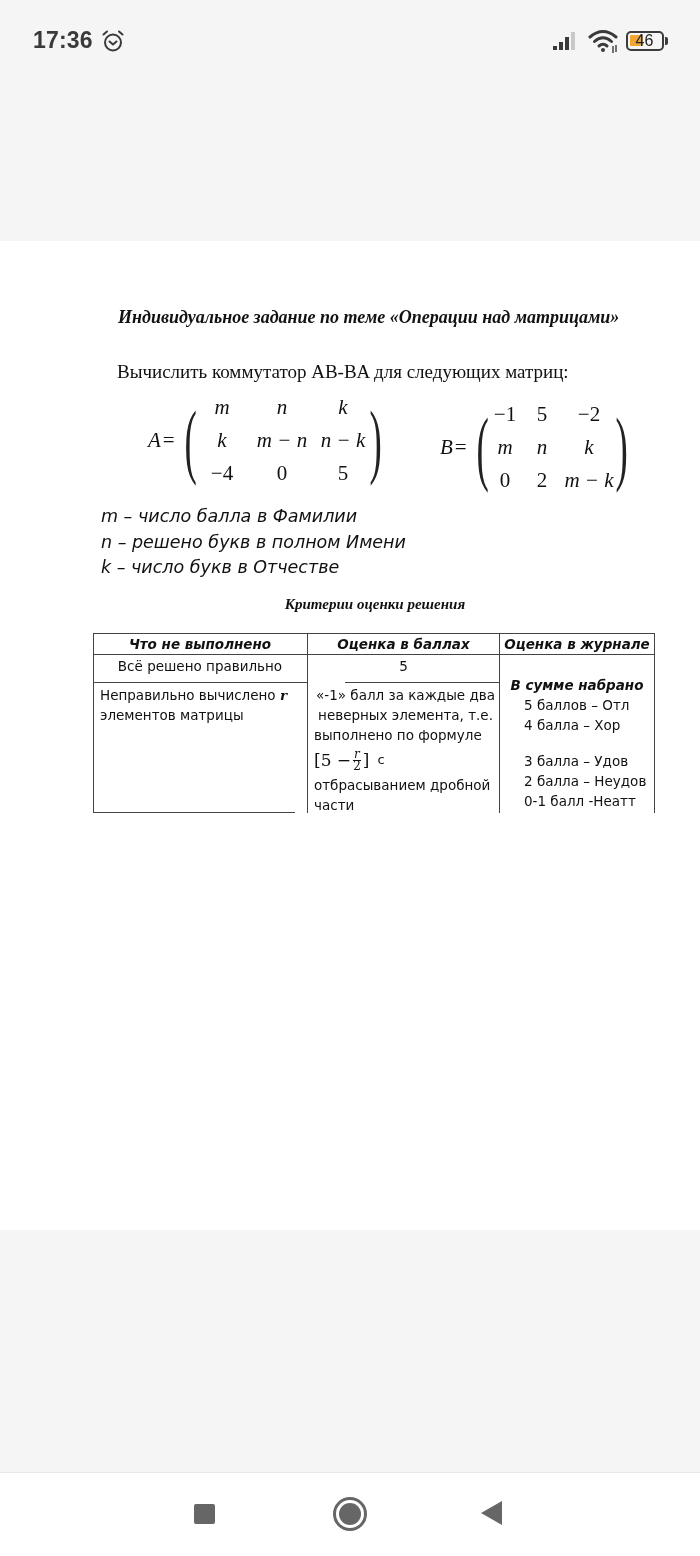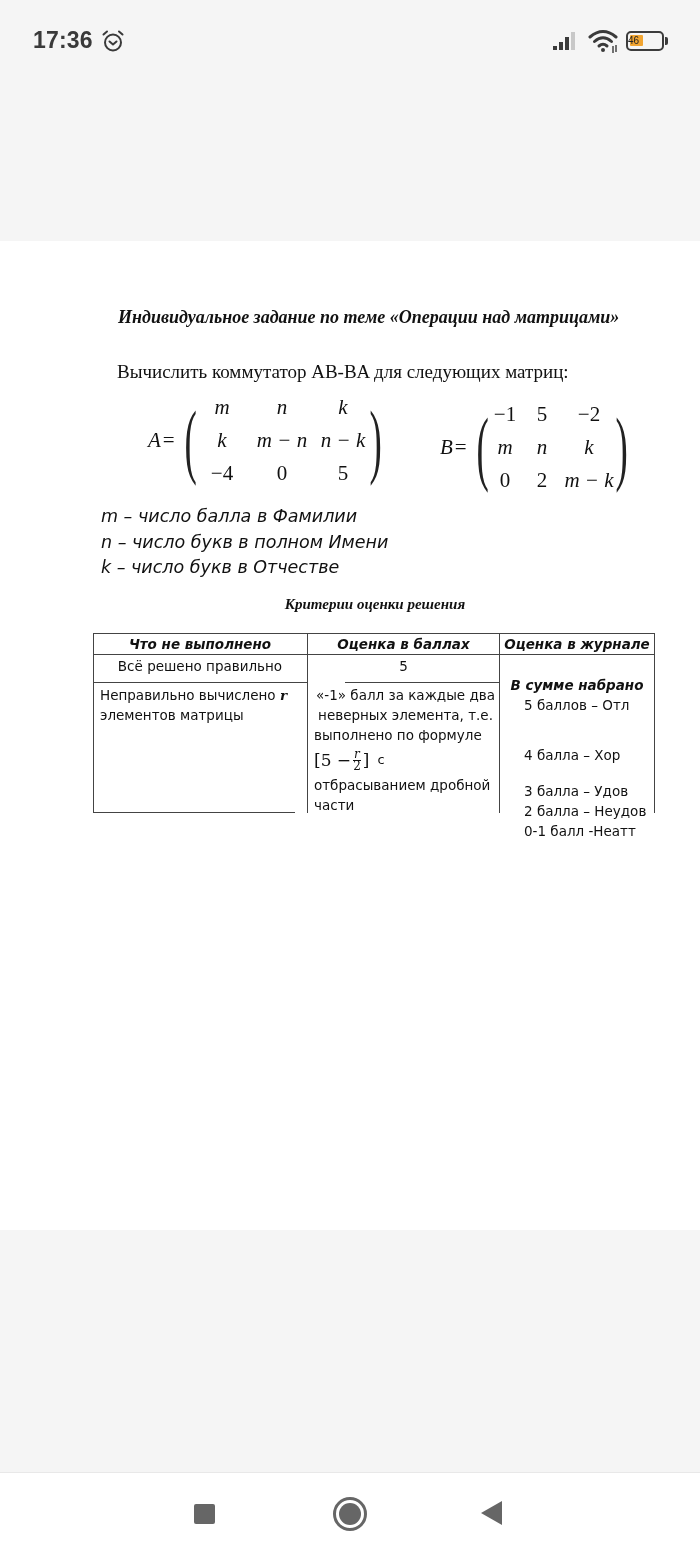--- a/index.html
+++ b/index.html
@@ -8,21 +8,21 @@
 
     
     .status-bar { position: absolute; left: 0; top: 0; width: 700px; height: 84px; }
     .clock { position: absolute; left: 33px; top: 27px; font-family: "Liberation Sans", sans-serif; font-weight: bold; font-size: 23px; color: #3a3a3a; letter-spacing: 0.2px; }
     .alarm-icon { position: absolute; left: 101px; top: 29px; width: 24px; height: 24px; }
     .signal-icon { position: absolute; left: 552px; top: 31px; width: 26px; height: 20px; }
     .wifi-icon { position: absolute; left: 588px; top: 29px; width: 32px; height: 25px; }
     .battery { position: absolute; left: 626px; top: 31px; width: 42px; height: 20px; }
     .battery-body { position: absolute; left: 0; top: 0; width: 38px; height: 20px; border: 2.5px solid #3c3c3c; border-radius: 5px; overflow: hidden; }
     .battery-fill { position: absolute; left: 2px; top: 2px; height: 11px; background: #f2a531; border-radius: 1px; }
-    .battery-text { position: absolute; left: 0; top: 0; width: 33px; height: 31px; line-height: 15px; font-family: "Liberation Sans", sans-serif; font-size: 10px; color: #222; }
+    .battery-text { position: absolute; left: 0; top: 0; width: 33px; height: 31px; line-height: 15px; text-align: center; font-family: "Liberation Sans", sans-serif; font-size: 16px; color: #222; }
     .battery-tip { position: absolute; left: 39px; top: 6px; width: 3px; height: 8px; background: #3c3c3c; border-radius: 0 2px 2px 0; }
 
     
     .page { position: absolute; left: 0; top: 241px; width: 700px; height: 989px; background: #ffffff; }
 
     .doc-title { position: absolute; left: 101px; top: 66px; font-family: "Liberation Serif", serif; font-weight: bold; font-style: italic; font-size: 18px; color: #111; white-space: nowrap; margin-left: 17px; }
     .task-text { position: absolute; left: 117px; top: 120px; font-family: "Liberation Serif", serif; font-size: 19px; color: #111; white-space: nowrap; }
 
     .matrix-wrap { position: absolute; display: flex; align-items: center; font-family: "Liberation Serif", serif; font-size: 21px; color: #111; }
     .matrix-a { left: 148px; top: 153px; }
@@ -127,21 +127,21 @@
       <div class="cell var">k</div>
       <div class="cell">0</div>
       <div class="cell">2</div>
       <div class="cell var">m − k</div>
     </div>
     <span class="paren paren-r">)</span>
   </div>
 
   <div class="vars">
     <div>m – число балла в Фамилии</div>
-    <div>n – число букв в полном Имени</div>
+    <div>n – решено букв в полном Имени</div>
     <div>k – число букв в Отчестве</div>
   </div>
 
   <div class="criteria-title">Критерии оценки решения</div>
 
   <div class="crit-table">
 
     <div class="tline" style="left:0;top:0;width:562px;height:1px;"></div>
     <div class="tline" style="left:0;top:21px;width:562px;height:1px;"></div>
     <div class="tline" style="left:0;top:49px;width:215px;height:1px;"></div>
@@ -178,21 +178,21 @@
         </span>
         <span style="margin-left:8px;font-size:13px;">с</span>
       </div>
       <div>отбрасыванием дробной</div>
       <div>части</div>
     </div>
 
     <div class="td" style="left:407px;top:42px;width:154px;">
       <div style="text-align:center;font-weight:bold;font-style:italic;">В сумме набрано</div>
       <div style="padding-left:24px;">5 баллов – Отл</div>
-      <div style="padding-left:24px;margin-top:30px;">4 балла – Хор</div>
+      <div style="padding-left:24px;">4 балла – Хор</div>
       <div style="padding-left:24px;margin-top:16px;">3 балла – Удов</div>
       <div style="padding-left:24px;">2 балла – Неудов</div>
       <div style="padding-left:24px;">0-1 балл -Неатт</div>
     </div>
   </div>
 </div>
 
 <div class="nav-bar">
   <div class="nav-recents"></div>
   <div class="nav-home">

